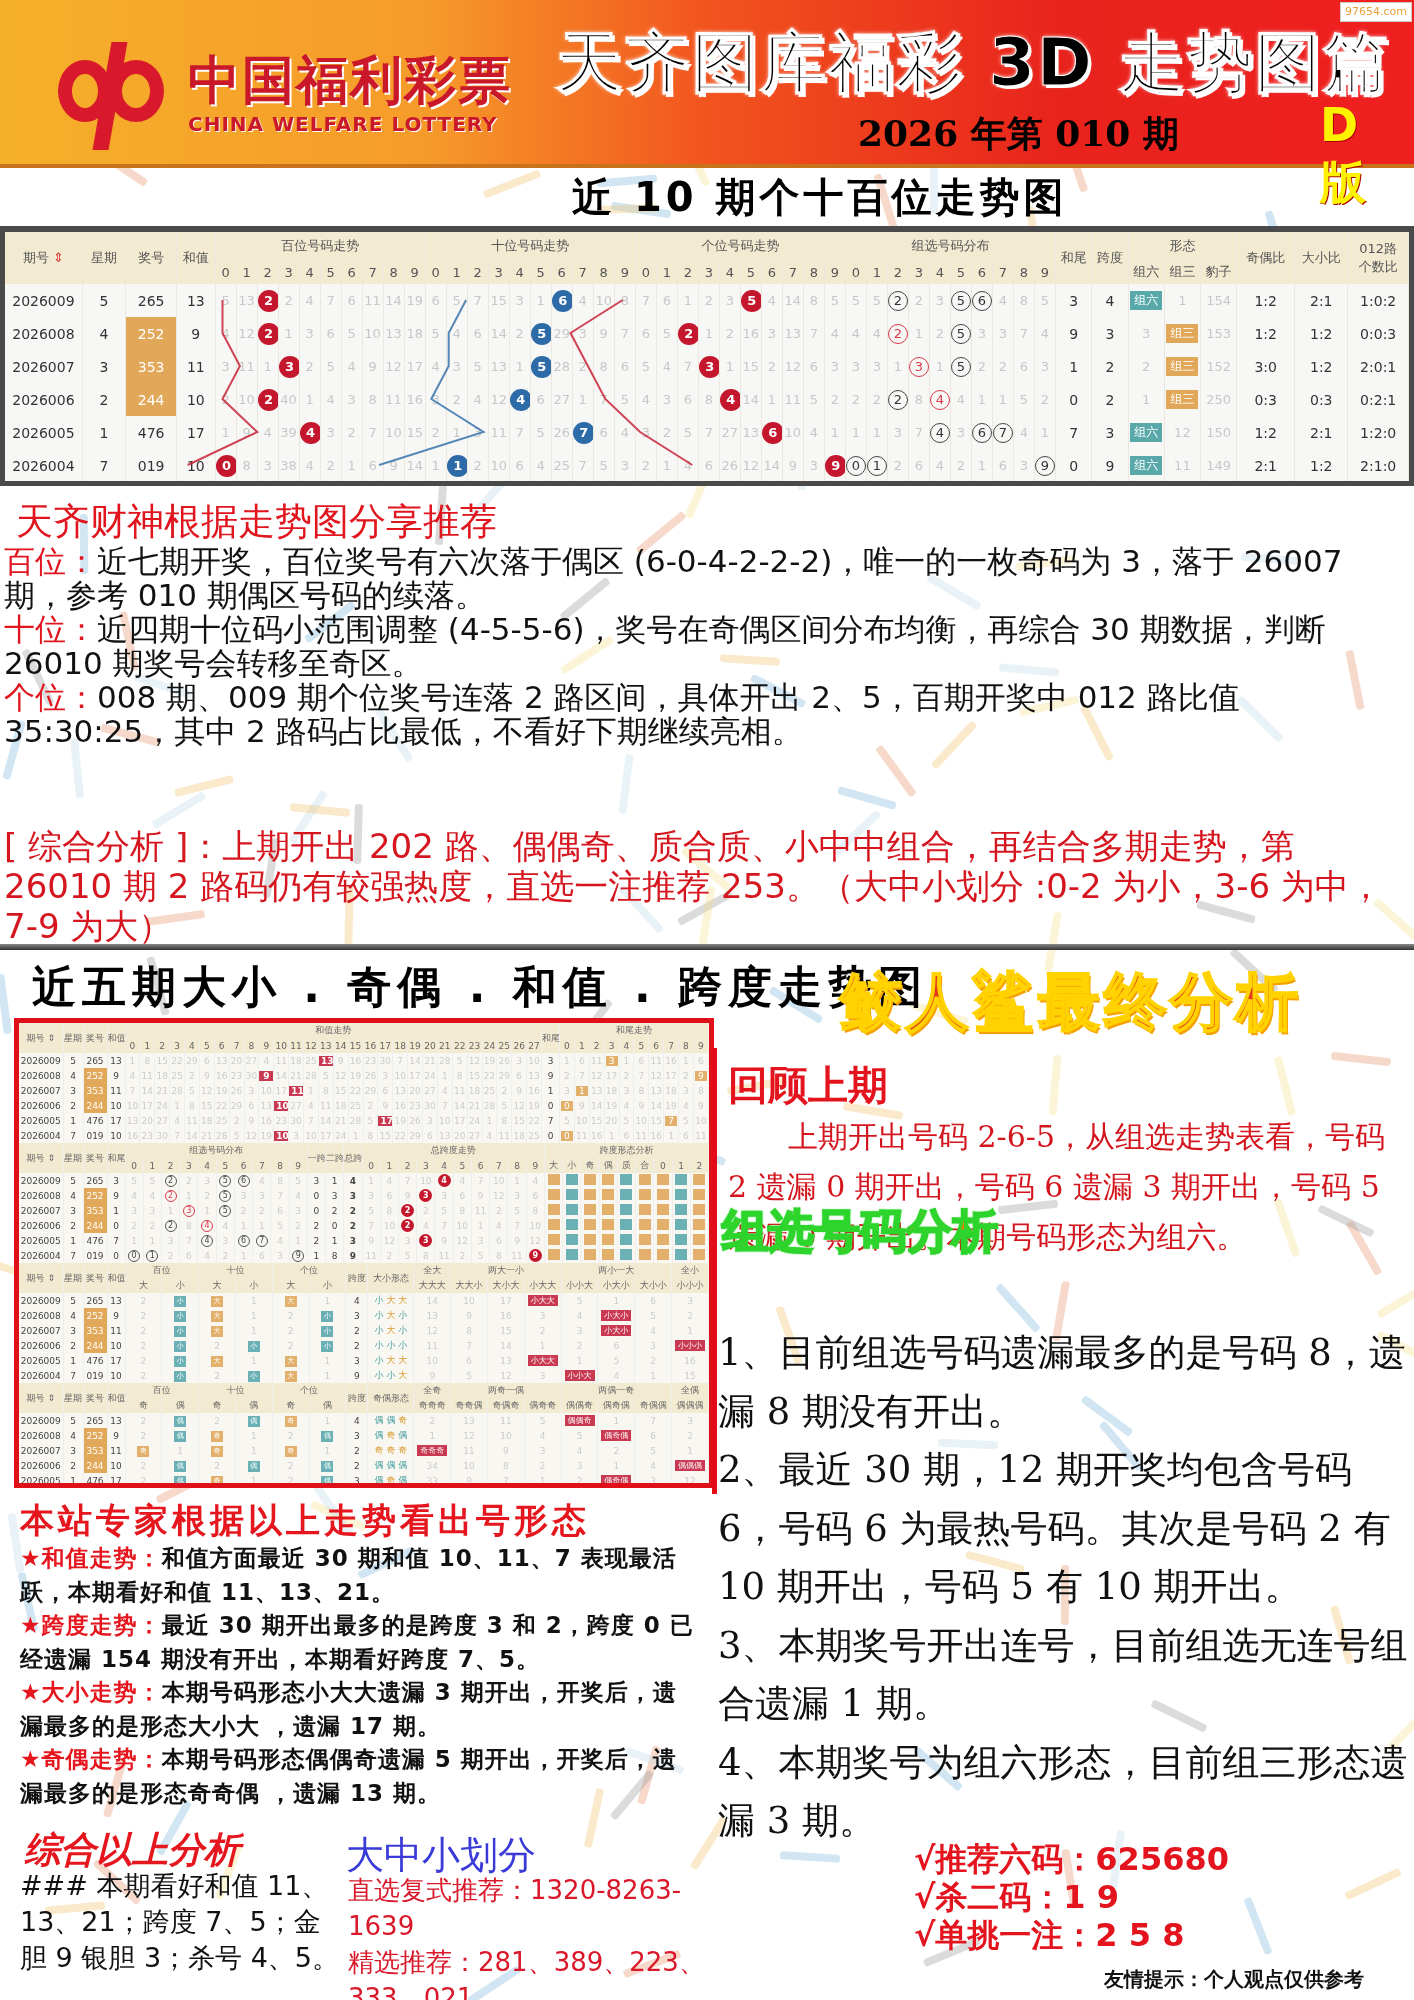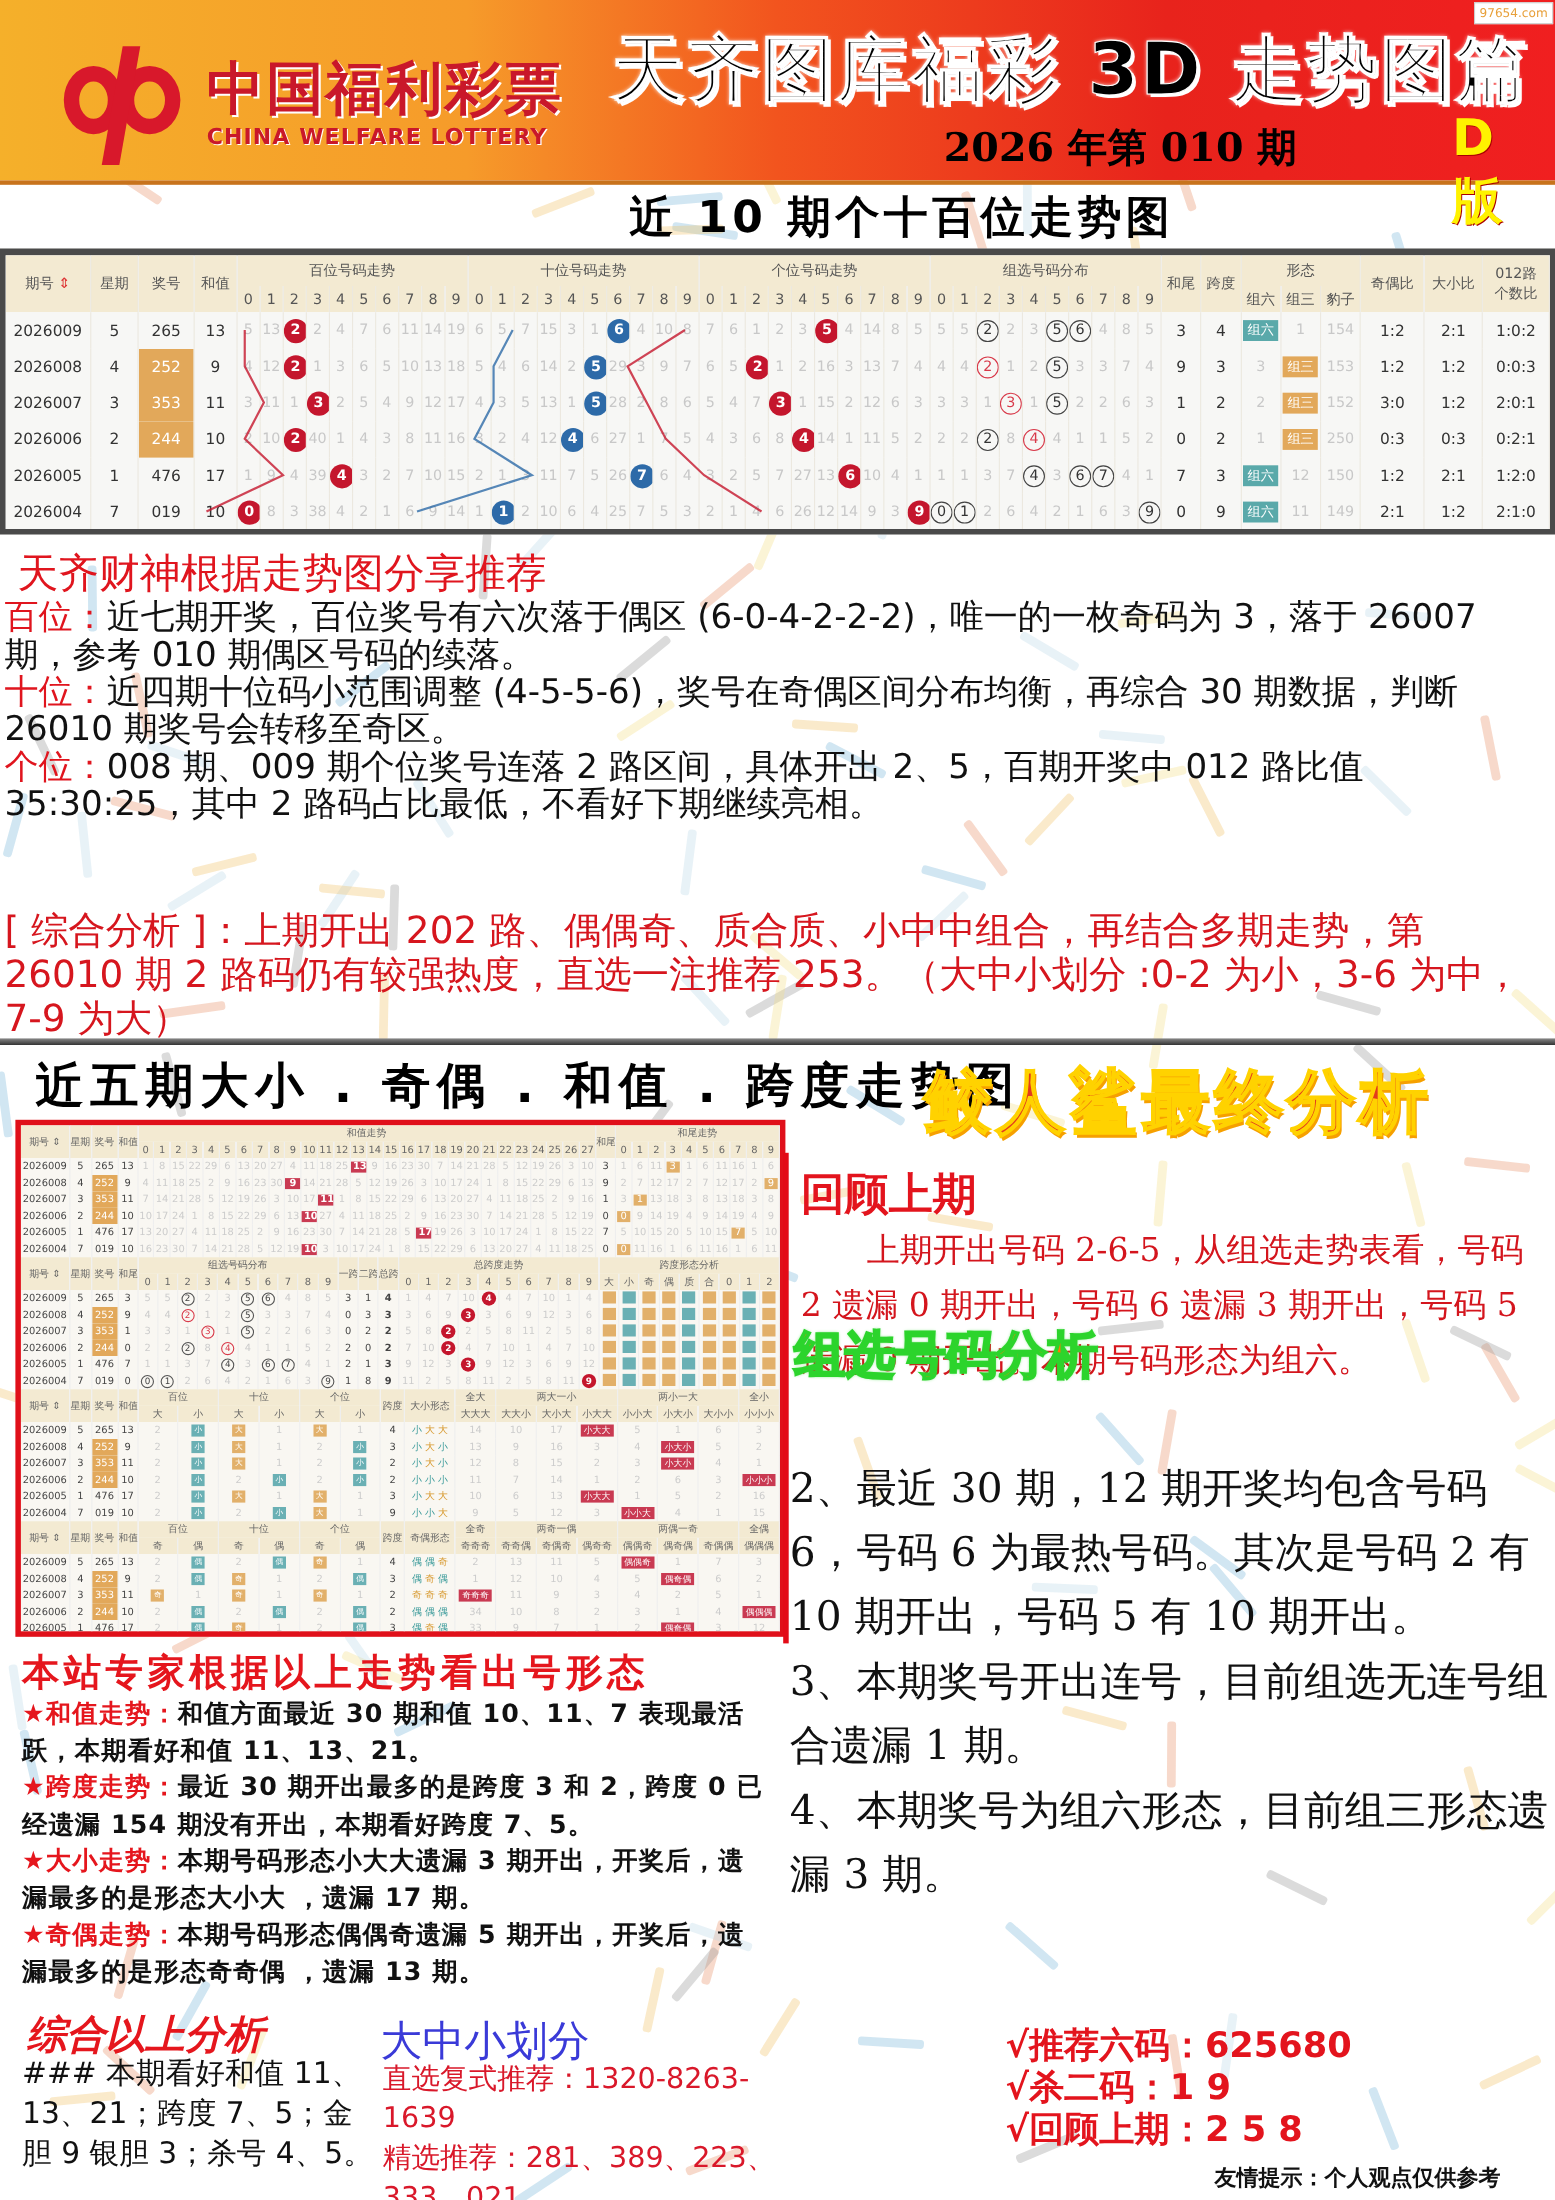--- a/index.html
+++ b/index.html
@@ -1629,22 +1629,23 @@
   <div>直选复式推荐：1320-8263-1639</div>
   <div>精选推荐：281、389、223、333、021</div>
 </div>
 
 <div class="final-h">鲛人鲨最终分析</div>
 <div class="redbar"></div>
 <div class="review-h">回顾上期</div>
 <div class="review">上期开出号码 2-6-5，从组选走势表看，号码 2 遗漏 0 期开出，号码 6 遗漏 3 期开出，号码 5 遗漏 0 期开出。本期号码形态为组六。</div>
 <div class="group-h">组选号码分析</div>
 <div class="group">
+  <div>1、目前组选号码遗漏最多的是号码 8，遗漏 8 期没有开出。</div>
   <div>2、最近 30 期，12 期开奖均包含号码 6，号码 6 为最热号码。其次是号码 2 有 10 期开出，号码 5 有 10 期开出。</div>
   <div>3、本期奖号开出连号，目前组选无连号组合遗漏 1 期。</div>
   <div>4、本期奖号为组六形态，目前组三形态遗漏 3 期。</div>
 </div>
 <div class="picks">
   <div><span>√推荐六码：</span><span>625680</span></div>
   <div><span>√杀二码：</span><span>1 9</span></div>
-  <div><span>√回顾上期：</span><span>2 5 8</span></div>
+  <div><span>√单挑一注：</span><span>2 5 8</span></div>
 </div>
 <div class="tip">友情提示：个人观点仅供参考</div>
 
 </body></html>

